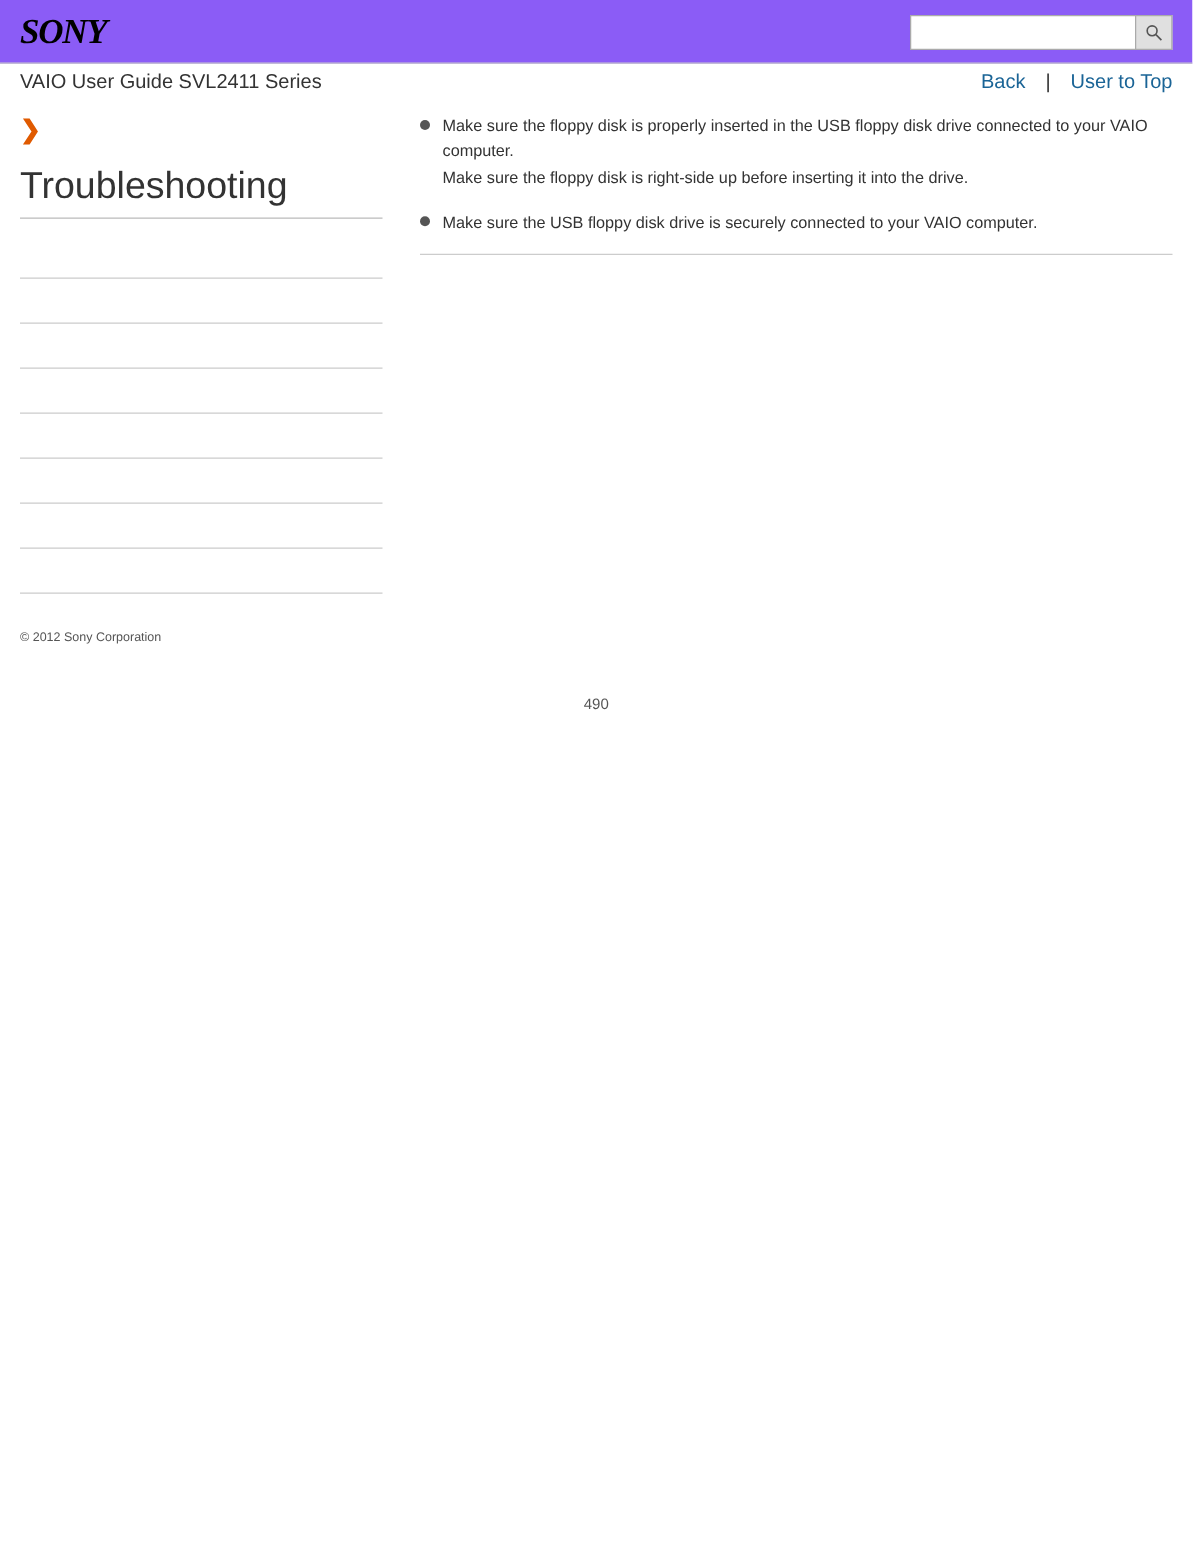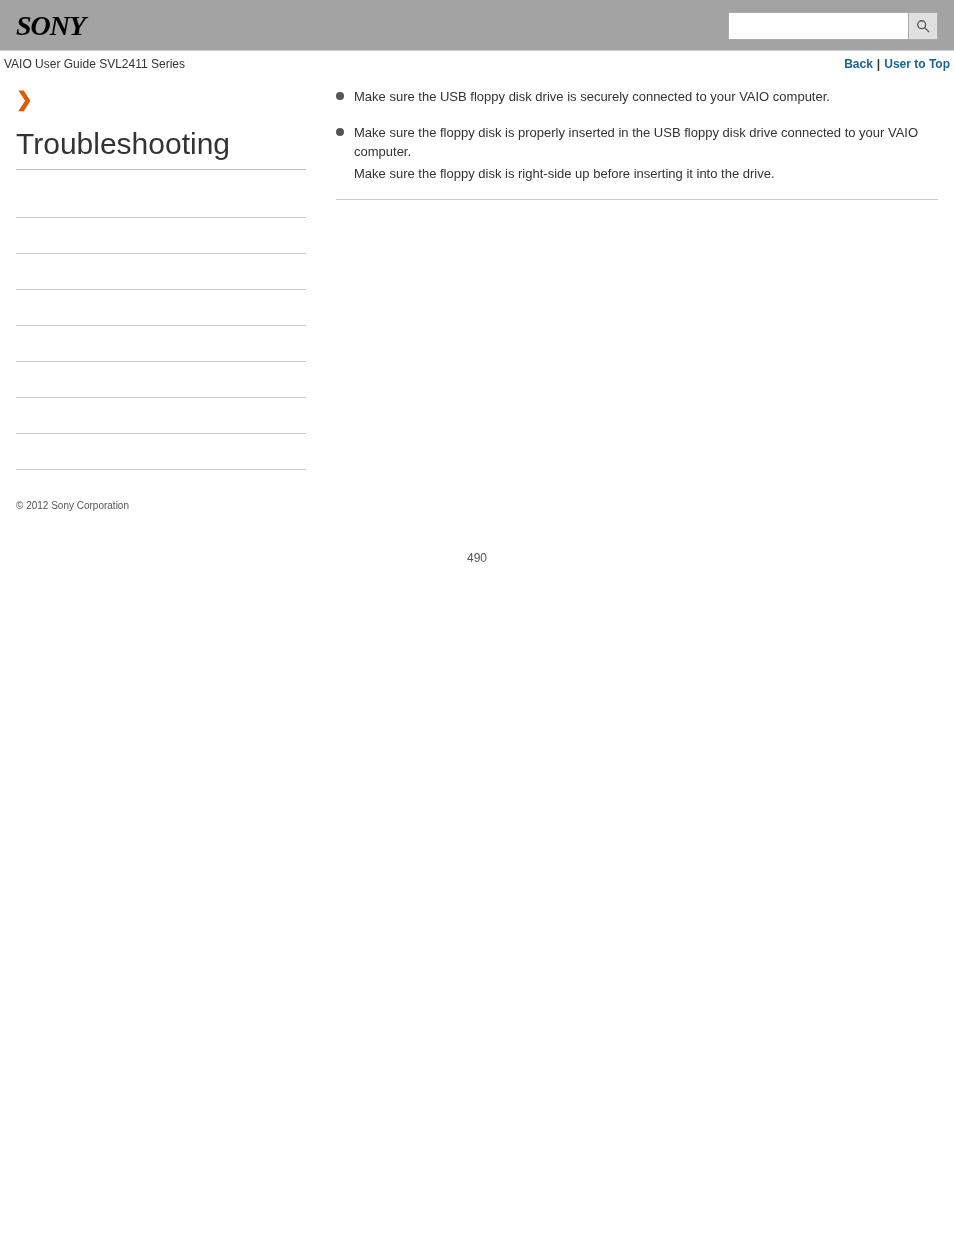--- a/index.html
+++ b/index.html
@@ -12,21 +12,21 @@
       min-height: 1235px;
     }
 
     
     .header {
       display: flex;
       align-items: center;
       justify-content: space-between;
       padding: 10px 16px 8px 16px;
       border-bottom: 1px solid #ccc;
-      background: #a3a3a3;
+      background: #8b5cf6;
     }
     .sony-logo {
       font-size: 28px;
       font-weight: 900;
       font-style: italic;
       letter-spacing: -1px;
       color: #000;
       font-family: 'Times New Roman', serif;
     }
     .search-area {
@@ -51,30 +51,29 @@
       display: flex;
       align-items: center;
       justify-content: center;
     }
 
     
     .nav-bar {
       display: flex;
       justify-content: space-between;
       align-items: center;
-      padding: 6px 4px;
-      font-size: 12px;
+      padding: 6px 16px;
+      font-size: 16px;
     }
     .nav-guide-title {
       color: #333;
     }
     .nav-links {
       display: flex;
-      gap: 4px;
-      font-weight: bold;
+      gap: 16px;
     }
     .nav-link {
       color: #1a6496;
       text-decoration: none;
       cursor: pointer;
     }
     .nav-separator {
       color: #333;
     }
 
@@ -214,29 +213,29 @@
       <div class="sidebar-link-item"></div>
       <div class="sidebar-link-item"></div>
       <div class="sidebar-link-item"></div>
     </div>
   </div>
 
   <div class="main-content">
     <ul class="bullet-list">
       <li>
         <span class="bullet-dot"></span>
-        <span class="bullet-text">Make sure the USB floppy disk drive is securely connected to your VAIO computer.</span>
-      </li>
-      <li>
-        <span class="bullet-dot"></span>
         <span class="bullet-text">
           <span>Make sure the floppy disk is properly inserted in the USB floppy disk drive connected to your VAIO computer.</span>
           <span class="bullet-sub">Make sure the floppy disk is right-side up before inserting it into the drive.</span>
         </span>
       </li>
+      <li>
+        <span class="bullet-dot"></span>
+        <span class="bullet-text">Make sure the USB floppy disk drive is securely connected to your VAIO computer.</span>
+      </li>
     </ul>
     <hr class="content-divider">
   </div>
 </div>
 
 <div class="footer">
   <span>© 2012 Sony Corporation</span>
 </div>
 
 <div class="page-number">490</div>

